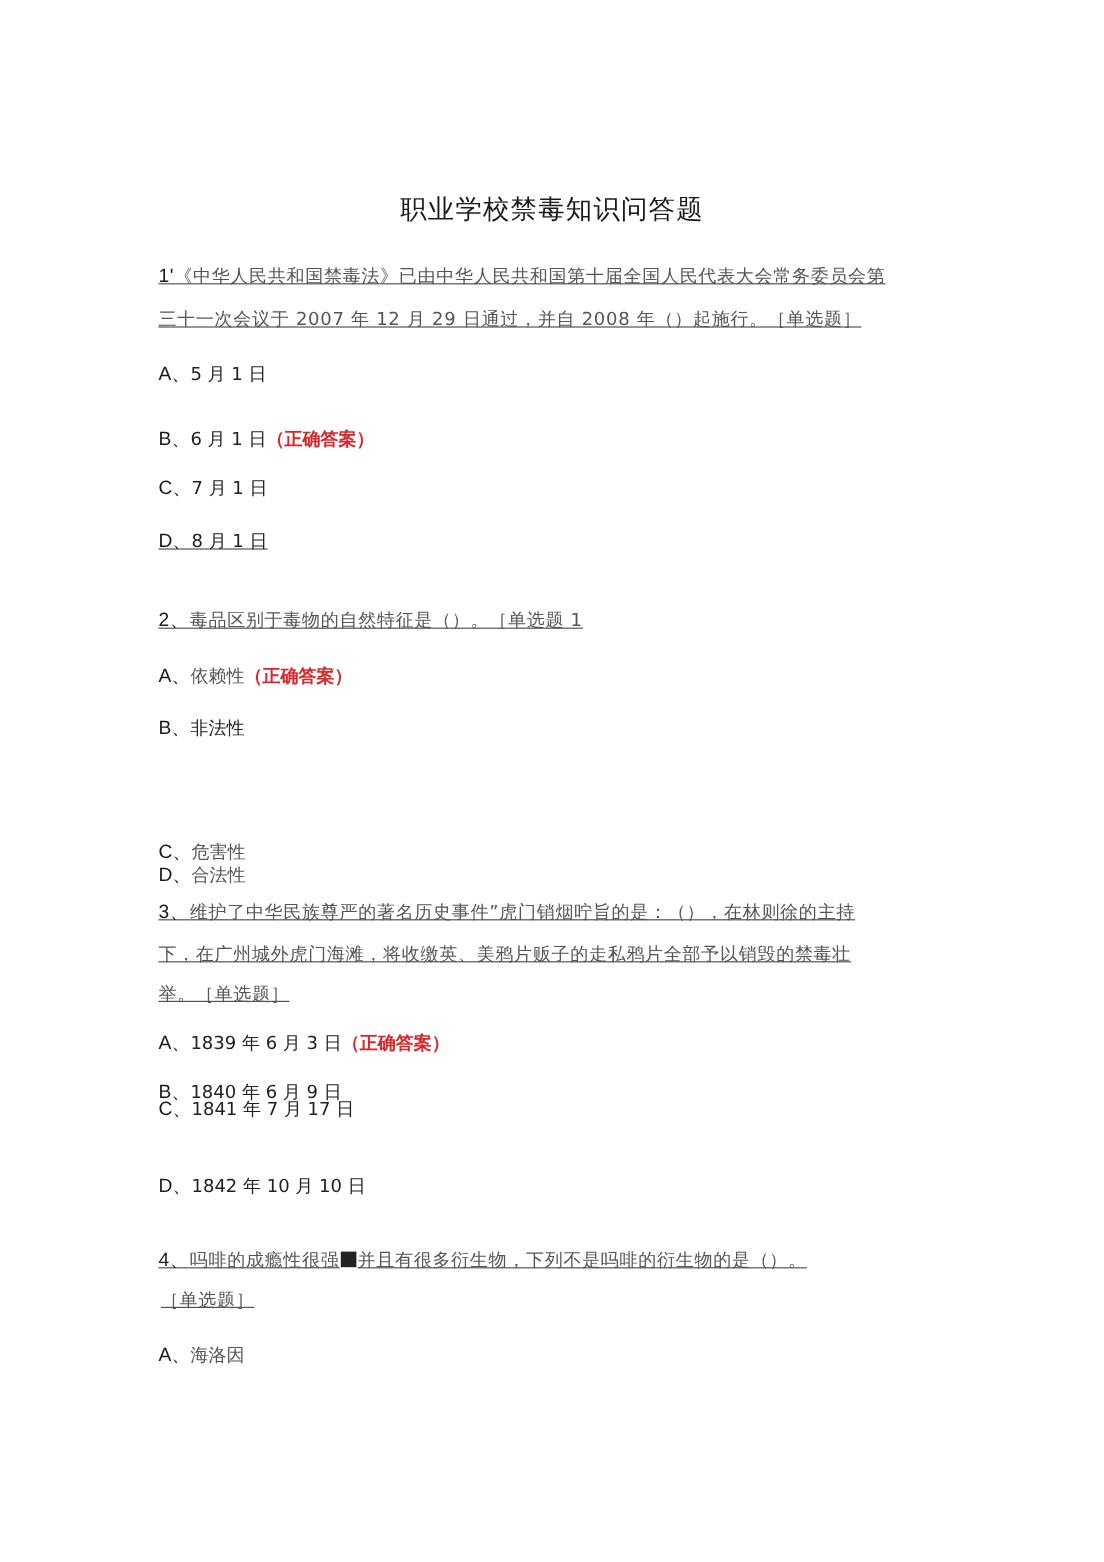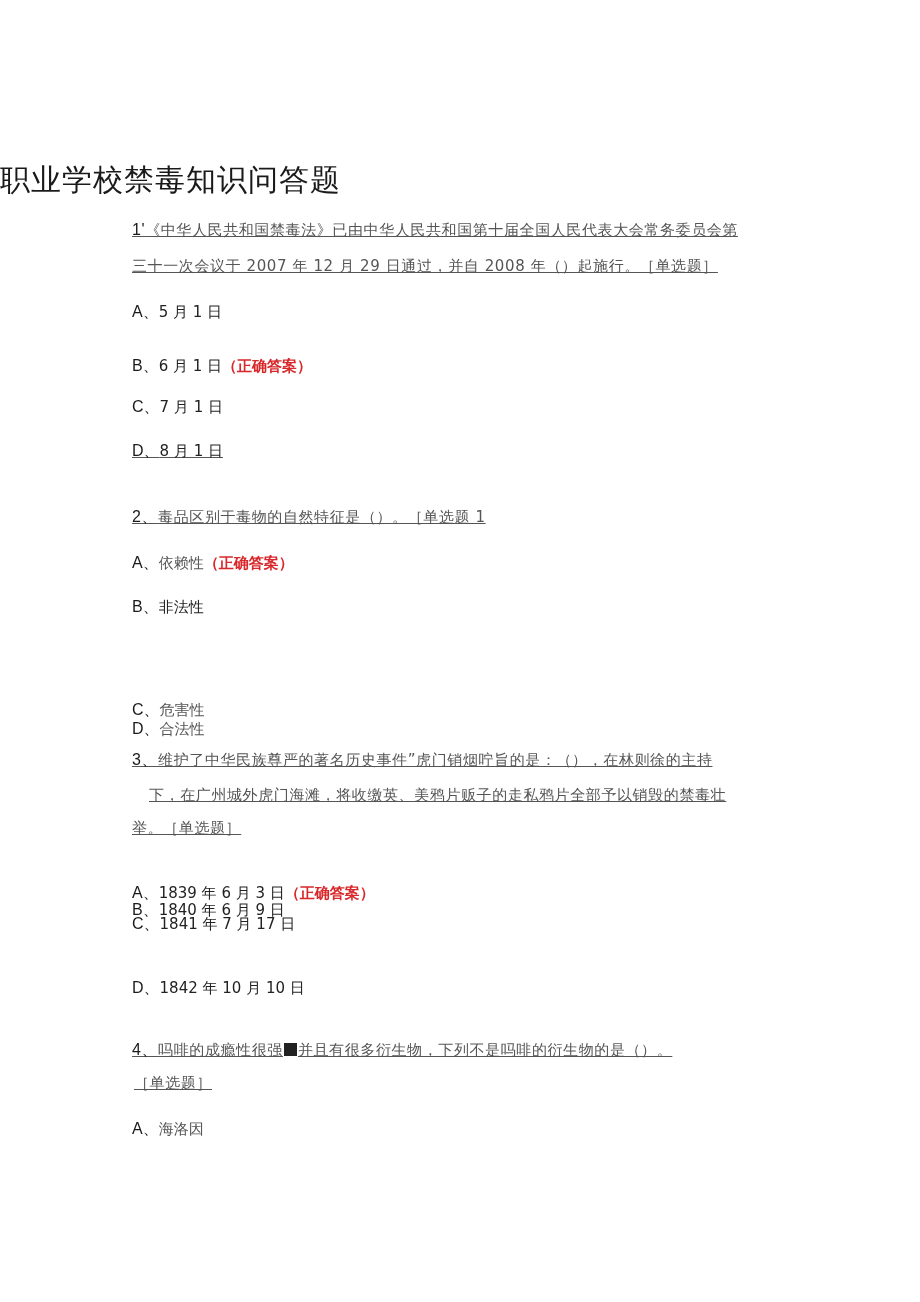--- a/index.html
+++ b/index.html
@@ -13,23 +13,23 @@
       position: relative;
       overflow: hidden;
       font-family: "DejaVu Sans", "Liberation Sans", sans-serif;
       color: #333333;
     }
     .page-title {
       position: absolute;
       left: 0;
       width: 920px;
       top: 160px;
-      text-align: left;
+      text-align: center;
       font-family: "DejaVu Serif", "Liberation Serif", serif;
-      font-size: 30px;
+      font-size: 22px;
       color: #1a1a1a;
       letter-spacing: 1px;
       margin: 0;
       font-weight: normal;
     }
     .line {
       position: absolute;
       left: 132px;
       font-size: 15px;
       line-height: 20px;
@@ -107,24 +107,24 @@
   </div>
   <div class="line" style="top:719px;">
     <span class="letter">D、</span><span>合法性</span>
   </div>
 </div>
 
 <div>
   <div class="line qtext" style="top:750px;">
     <span class="num">3、</span><span>维护了中华民族尊严的著名历史事件”虎门销烟咛旨的是：（），在林则徐的主持</span>
   </div>
-  <div class="line qtext" style="top:785px;margin-left:17px;">下，在广州城外虎门海滩，将收缴英、美鸦片贩子的走私鸦片全部予以销毁的禁毒壮</div>
+  <div class="line qtext" style="top:785px;">下，在广州城外虎门海滩，将收缴英、美鸦片贩子的走私鸦片全部予以销毁的禁毒壮</div>
   <div class="line qtext" style="top:818px;">举。［单选题］</div>
 
-  <div class="line" style="top:883px;">
+  <div class="line" style="top:859px;">
     <span class="letter">A、</span><span class="dark">1839 年 6 月 3 日</span><span class="correct">（正确答案）</span>
   </div>
   <div class="line" style="top:900px;">
     <span class="letter">B、</span><span class="dark">1840 年 6 月 9 日</span>
   </div>
   <div class="line" style="top:886px;margin-top:28px;">
     <span class="letter">C、</span><span class="dark">1841 年 7 月 17 日</span>
   </div>
   <div class="line" style="top:978px;">
     <span class="letter">D、</span><span class="dark">1842 年 10 月 10 日</span>

